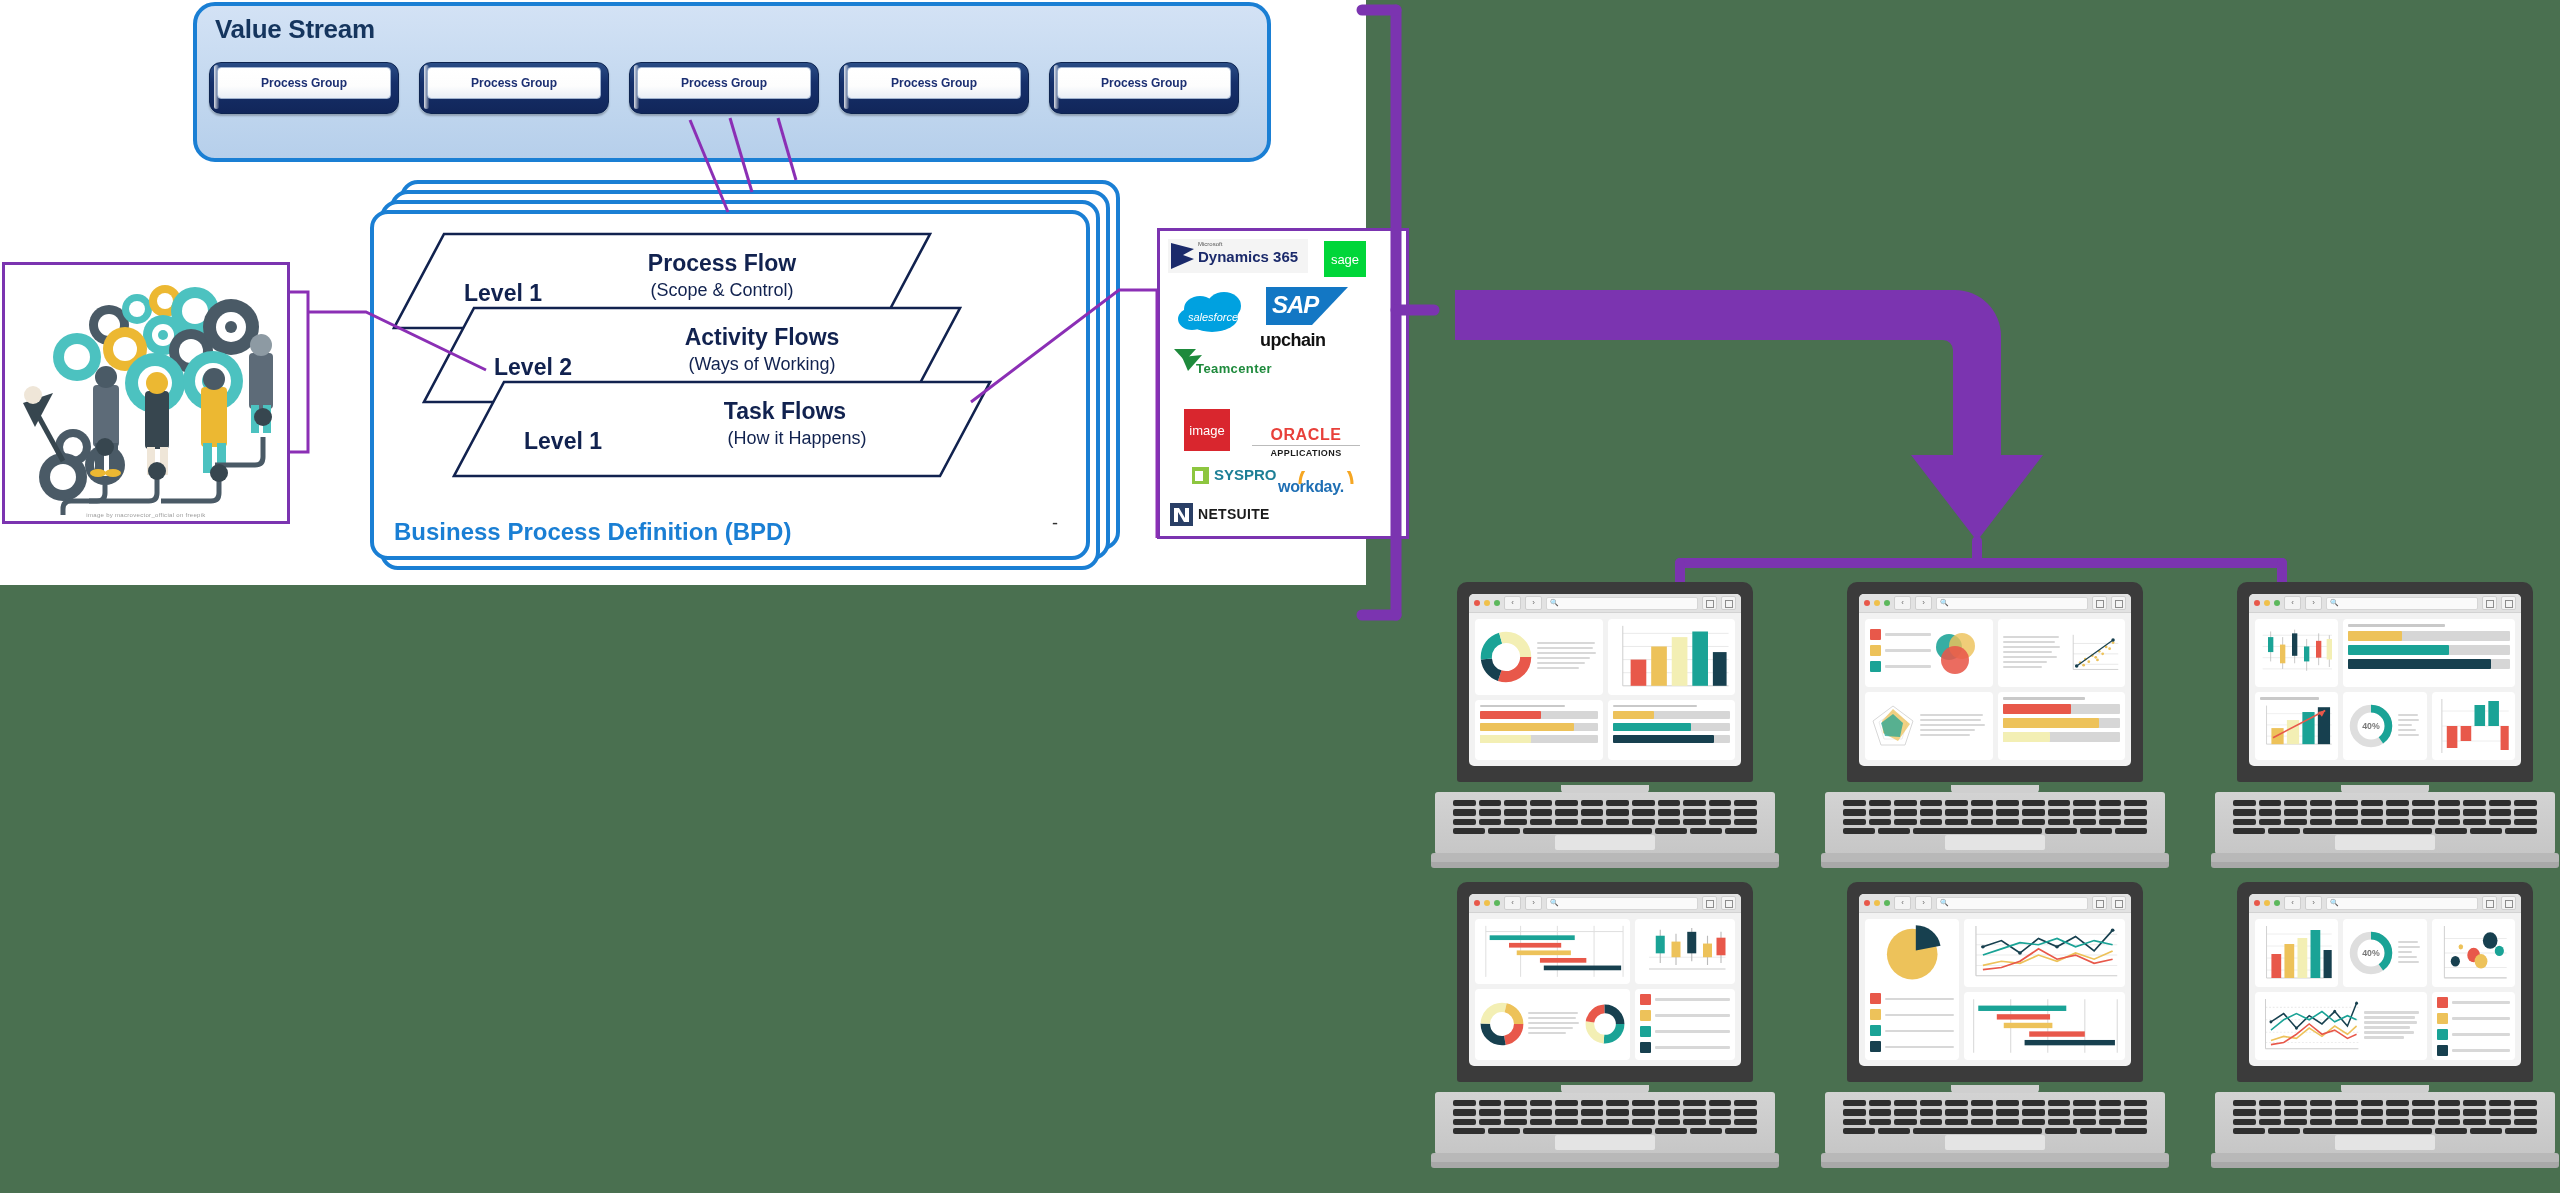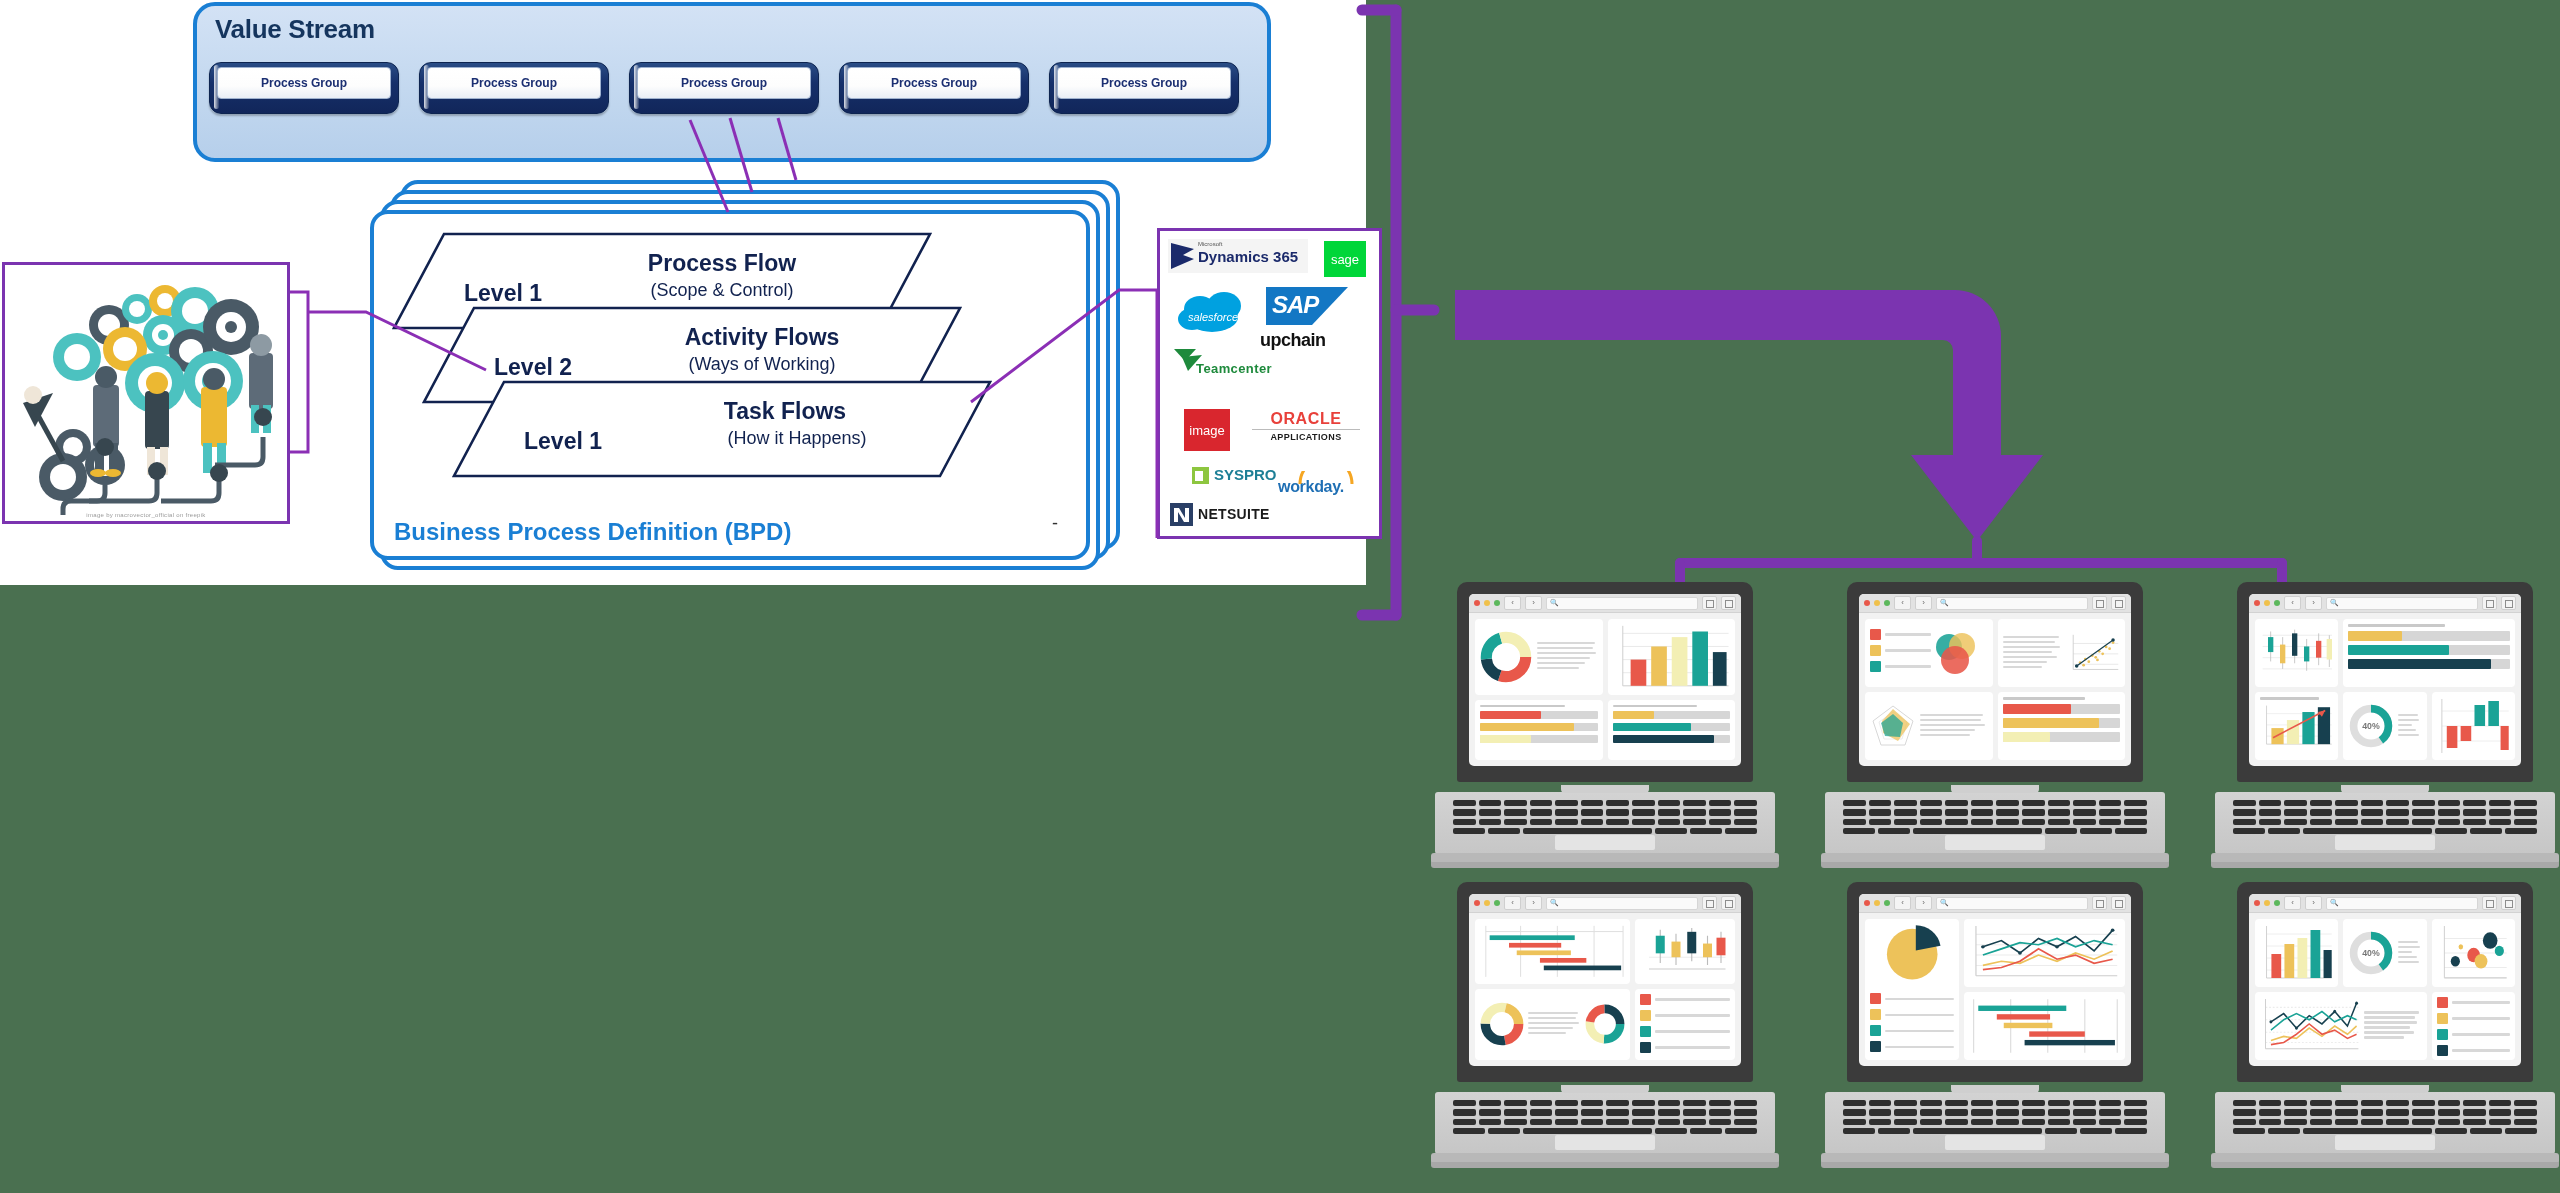--- a/index.html
+++ b/index.html
@@ -62,21 +62,21 @@
   
   .lvl{position:absolute;}
   .lvl svg{display:block;overflow:visible;}
   .lvl-txt{position:absolute;color:#11224f;}
   .lvl-num{font-size:23px;font-weight:bold;}
   .lvl-title{font-size:23px;font-weight:bold;text-align:center;}
   .lvl-sub{font-size:18px;text-align:center;}
 
   
   .logos-panel{
-    position:absolute;left:1157px;top:228px;width:225px;height:311px;
+    position:absolute;left:1157px;top:228px;width:252px;height:311px;
     background:#ffffff;border:3px solid #7b34b0;box-sizing:border-box;
   }
   .logo{position:absolute;}
   .lg-txt{font-weight:bold;line-height:1;}
 
   
   .gears-box{
     position:absolute;left:2px;top:262px;width:288px;height:262px;
     background:#ffffff;border:3px solid #7b34b0;box-sizing:border-box;overflow:hidden;
   }
@@ -249,21 +249,21 @@
         <polygon points="8,10 28,8 14,24" fill="#1e8a3c"></polygon>
       </svg>
       <div class="lg-txt" style="position:absolute;left:22px;top:15px;font-size:13px;color:#1e8a3c;letter-spacing:.4px;">Teamcenter</div>
     </div>
 
     <div class="logo" style="left:24px;top:178px;width:46px;height:42px;background:#d9262e;display:flex;align-items:center;justify-content:center;">
       <span style="font-size:13px;color:#fff;">image</span>
     </div>
 
     <div class="logo" style="left:92px;top:180px;width:108px;">
-      <div class="lg-txt" style="font-size:16px;color:#e8403a;letter-spacing:.6px;text-align:center;">ORACLE</div>
+      <div class="lg-txt" style="font-size:16px;color:#e8403a;letter-spacing:.6px;text-align:center;margin-top:16px;">ORACLE</div>
       <div style="height:1px;background:#bbb;margin:2px 0 3px;"></div>
       <div class="lg-txt" style="font-size:9px;color:#1b1b1b;letter-spacing:.4px;text-align:center;">APPLICATIONS</div>
     </div>
 
     <div class="logo" style="left:32px;top:234px;width:110px;height:24px;">
       <svg width="18" height="18" style="position:absolute;left:0;top:2px;">
         <rect x="0" y="0" width="17" height="17" fill="#8dc63f"></rect>
         <rect x="3" y="4" width="8" height="10" fill="#fff"></rect>
       </svg>
       <div class="lg-txt" style="position:absolute;left:22px;top:2px;font-size:15px;color:#1d7f96;">SYSPRO</div>

